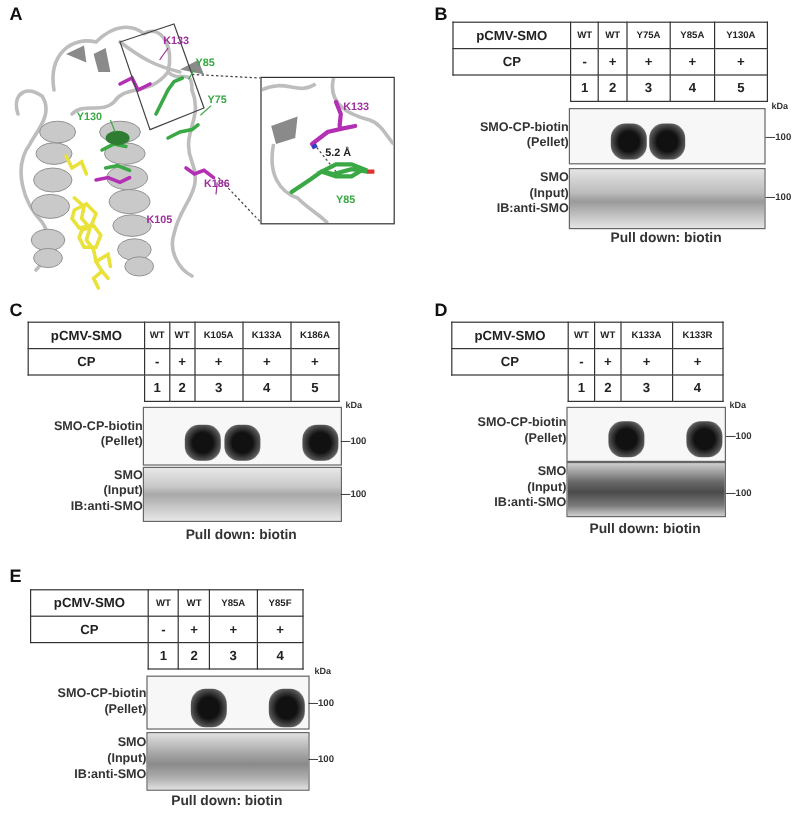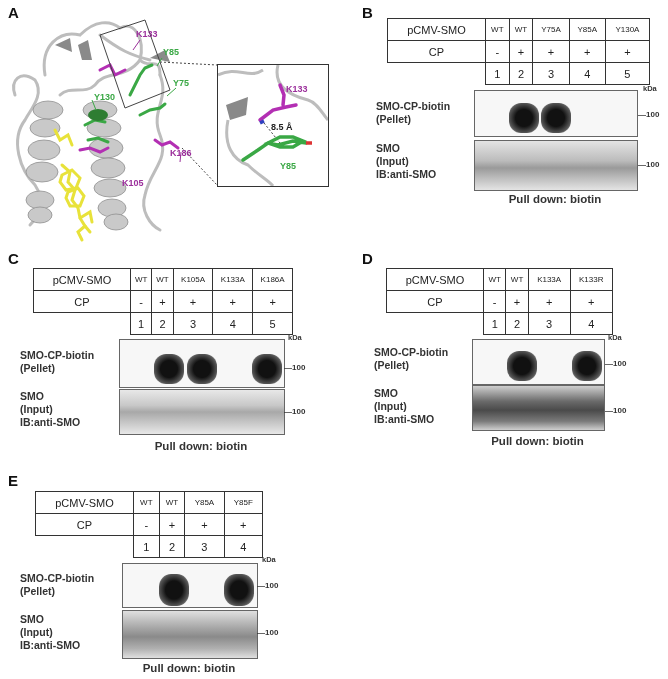--- a/index.html
+++ b/index.html
@@ -9,31 +9,31 @@
 
   
   .structure { position: absolute; left: 0; top: 0; width: 340px; height: 250px; }
   .res-label { position: absolute; font-size: 9px; font-weight: bold; }
   .mag { color: #9b2f9b; }
   .grn { color: #3aa845; }
   .inset { position: absolute; left: 217px; top: 64px; width: 110px; height: 121px;
            border: 1px solid #333; background: #fff; overflow: hidden; }
 
   
-  .tbl { position: absolute; border-collapse: collapse; font-weight: normal; margin-left: 10px; }
+  .tbl { position: absolute; border-collapse: collapse; font-weight: bold; }
   .tbl td { border: 1.5px solid #333; text-align: center; padding: 0; }
   .tbl td.lbl { font-size: 11px; }
   .tbl td.mut { font-size: 8px; }
   .tbl td.cp { font-size: 11px; }
   .tbl td.num { font-size: 11px; }
   .tbl td.blank { border: none; }
 
   .blot { position: absolute; border: 1px solid #666; background: #f4f4f4; overflow: hidden; }
   .band { position: absolute; border-radius: 40%; }
-  .row-label { position: absolute; text-align: left; font-weight: bold; font-size: 10.5px; line-height: 13px; color: #333; }
+  .row-label { position: absolute; text-align: right; font-weight: bold; font-size: 10.5px; line-height: 13px; color: #333; }
   .kda { position: absolute; font-size: 7.5px; font-weight: bold; color: #333; }
   .marker { position: absolute; font-size: 8px; font-weight: bold; color: #333; }
   .pulldown { position: absolute; font-weight: bold; font-size: 11.5px; color: #333; text-align: center; }
 </style>
 </head>
 <body>
 
 <div class="panel-letter" style="left:8px;top:4px;">A</div>
 
 <div class="structure">
@@ -102,37 +102,37 @@
       <line x1="162" y1="58" x2="157" y2="66" stroke="#3aa845"></line>
       <line x1="176" y1="88" x2="167" y2="96" stroke="#3aa845"></line>
       <line x1="92" y1="100" x2="96" y2="110" stroke="#3aa845"></line>
       <line x1="180" y1="162" x2="181" y2="152" stroke="#9b2f9b"></line>
     </g>
   </svg>
 
   <div class="res-label mag" style="left:136px;top:29px;">K133</div>
   <div class="res-label grn" style="left:163px;top:47px;">Y85</div>
   <div class="res-label grn" style="left:173px;top:78px;">Y75</div>
-  <div class="res-label grn" style="left:94px;top:92px;">Y130</div>
+  <div class="res-label grn" style="left:64px;top:92px;">Y130</div>
   <div class="res-label mag" style="left:122px;top:178px;">K105</div>
   <div class="res-label mag" style="left:170px;top:148px;">K186</div>
 
   <div class="inset">
     <svg width="110" height="121" viewBox="0 0 110 121">
       <path d="M0 10 C20 0,30 15,45 5 M60 0 C55 20,70 30,90 35 C100 38,105 50,110 55" stroke="#bdbdbd" stroke-width="3" fill="none"></path>
       <polygon points="8,40 30,32 28,50 12,55" fill="#8a8a8a"></polygon>
       <path d="M10 55 C5 80,15 95,30 100 C40 110,50 115,55 121" stroke="#bdbdbd" stroke-width="3" fill="none"></path>
       <path d="M42 55 L55 45 L68 42 L78 40 M62 20 L66 30 L65 40" stroke="#b32fb3" stroke-width="3.5" fill="none" stroke-linecap="round"></path>
       <path d="M42 58 L46 56" stroke="#3040c0" stroke-width="3.5"></path>
       <line x1="46" y1="58" x2="62" y2="78" stroke="#444" stroke-width="1" stroke-dasharray="2,2"></line>
       <path d="M25 95 L40 85 L50 78 L60 80 L75 76 L88 78 M50 78 L62 72 L75 72 L85 76 L75 82 L62 82 Z" stroke="#3aa845" stroke-width="3.5" fill="none" stroke-linecap="round"></path>
       <path d="M88 78 L94 78" stroke="#d33" stroke-width="3.5"></path>
     </svg>
     <div class="res-label mag" style="left:68px;top:19px;">K133</div>
-    <div class="res-label" style="left:53px;top:57px;color:#222;">8.5 Å</div>
+    <div class="res-label" style="left:53px;top:57px;color:#222;">5.2 Å</div>
     <div class="res-label grn" style="left:62px;top:96px;">Y85</div>
   </div>
 </div>
 
 <div class="panel-letter" style="left:362px;top:4px;">B</div>
 <table class="tbl" style="left:377px;top:18px;width:263px;">
   <tbody>
       <tr style="height:22px;">
     <td class="lbl" style="width:97px;">pCMV-SMO</td>
     <td class="mut">WT</td>

